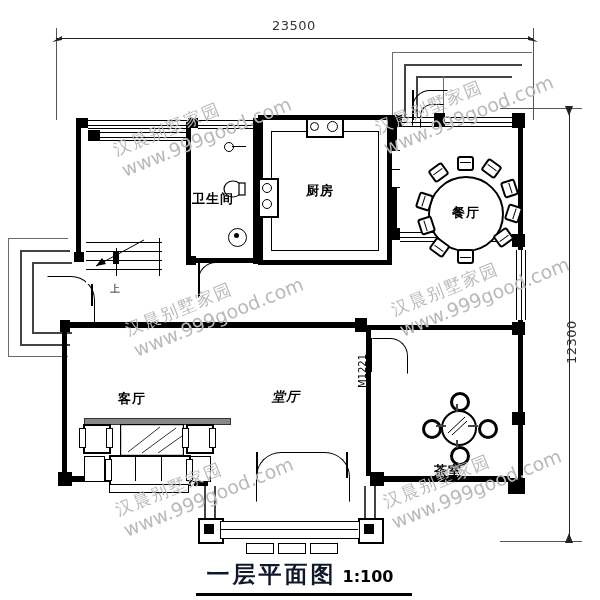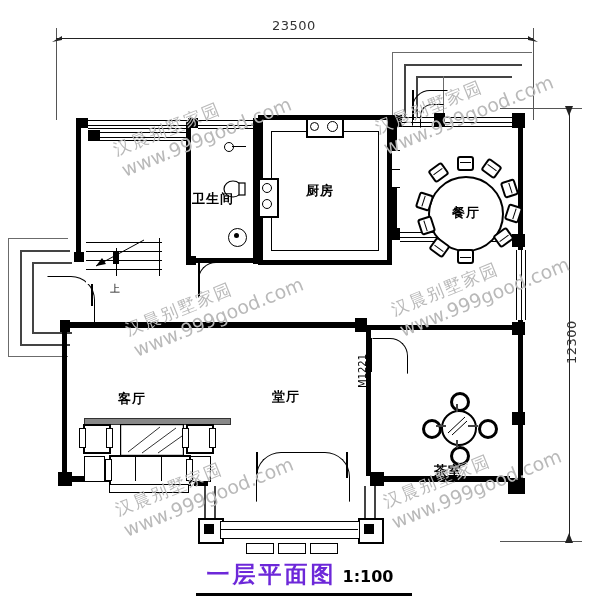--- a/index.html
+++ b/index.html
@@ -71,21 +71,21 @@
 
   
   .wm{position:absolute;transform:rotate(-22deg);transform-origin:0 0;
       color:#b9b9b9;white-space:nowrap;pointer-events:none;
       font-family:"DejaVu Sans","Liberation Sans",sans-serif;}
   .wm .cn{font-size:17px;letter-spacing:2px;display:block;}
   .wm .url{font-size:19px;letter-spacing:0px;display:block;margin-top:-1px;}
 
   
   #titlewrap{position:absolute;left:0;right:0;bottom:10px;text-align:center;}
-  #titlewrap .main{font-size:23px;font-weight:bold;letter-spacing:3px;color:#6d28d9;
+  #titlewrap .main{font-size:23px;font-weight:bold;letter-spacing:3px;color:#0f172a;
         font-family:"DejaVu Sans","Liberation Sans",sans-serif;}
   #titlewrap .scale{font-size:16px;font-weight:bold;color:#000;margin-left:6px;
         font-family:"DejaVu Sans","Liberation Sans",sans-serif;}
   #titlerule{position:absolute;height:3px;background:#000;}
 
   .vtext{position:absolute;font-size:10px;color:#000;white-space:nowrap;
          transform:rotate(-90deg);transform-origin:0 0;
          font-family:"DejaVu Sans","Liberation Sans",sans-serif;}
   .uptext{position:absolute;font-size:10px;color:#000;}
 </style>
@@ -327,21 +327,21 @@
   <div class="gline v" style="left:161px;top:456px;height:25px;background:#000;"></div>
   <div class="fbox" style="left:105px;top:459px;width:5px;height:20px;"></div>
   <div class="fbox" style="left:186px;top:459px;width:5px;height:20px;"></div>
 
   <div class="fbox" style="left:109px;top:484px;width:78px;height:7px;"></div>
 
   <div class="rlabel" style="left:192px;top:190px;">卫生间</div>
   <div class="rlabel" style="left:306px;top:182px;">厨房</div>
   <div class="rlabel" style="left:452px;top:204px;">餐厅</div>
   <div class="rlabel" style="left:118px;top:390px;">客厅</div>
-  <div class="rlabel" style="left:272px;top:388px;">堂厅</div>
+  <div class="rlabel" style="left:272px;top:388px;font-style:italic;">堂厅</div>
   <div class="rlabel" style="left:434px;top:462px;">茶室</div>
 
   <div class="wm" style="left:110px;top:140px;">
     <span class="cn">汉晨别墅家园</span>
     <span class="url">www.999good.com</span>
   </div>
   <div class="wm" style="left:372px;top:118px;">
     <span class="cn">汉晨别墅家园</span>
     <span class="url">www.999good.com</span>
   </div>

